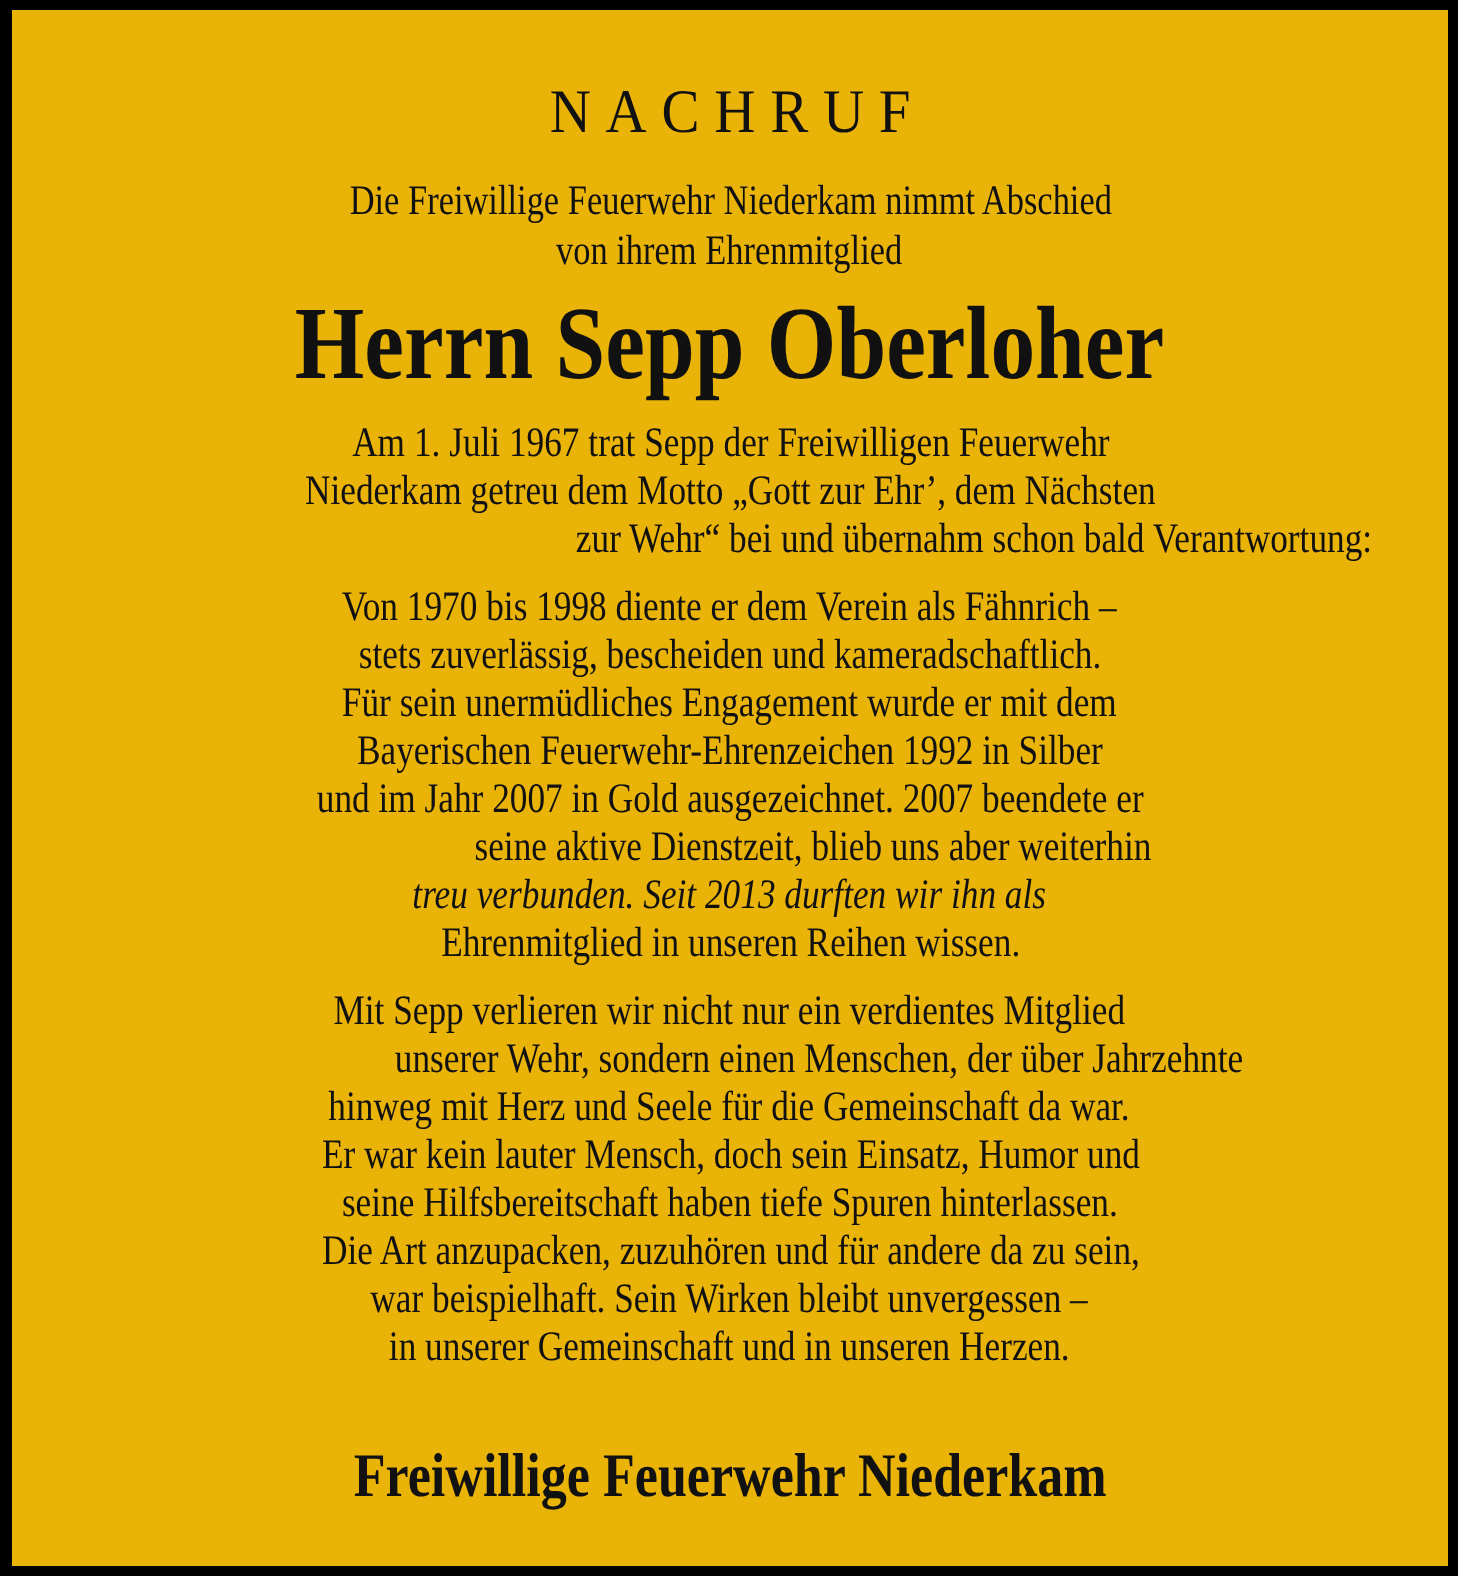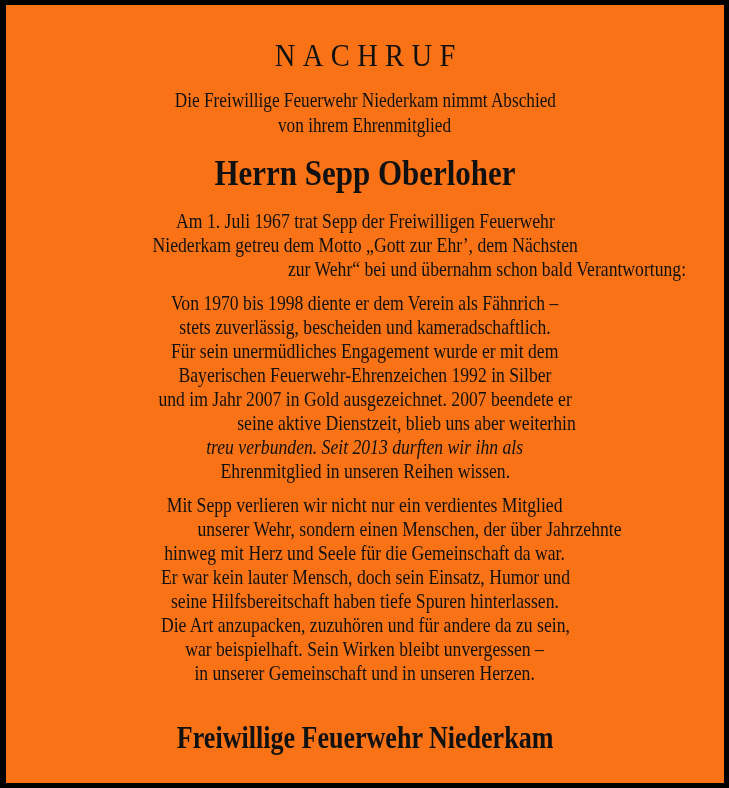--- a/index.html
+++ b/index.html
@@ -12,21 +12,21 @@
       height: 788px;
       overflow: hidden;
       position: relative;
     }
     .frame {
       position: absolute;
       left: 6px;
       top: 5px;
       width: 718px;
       height: 778px;
-      background: #f97316;
+      background: #eab308;
       color: #111;
       font-family: "Liberation Serif", "DejaVu Serif", serif;
     }
     .line {
       position: absolute;
       left: 0;
       width: 718px;
       text-align: center;
       white-space: nowrap;
     }
@@ -42,21 +42,21 @@
       line-height: 34px;
     }
     .heading .cond { transform: scaleX(0.92); padding-left: 8px; }
     .intro {
       font-size: 21px;
       line-height: 24px;
     }
     .intro .cond { transform: scaleX(0.82); }
     .name {
       top: 140px;
-      font-size: 36px;
+      font-size: 52px;
       font-weight: bold;
       line-height: 56px;
     }
     .name .cond { transform: scaleX(0.86); }
     .body-line {
       font-size: 21px;
       line-height: 24px;
     }
     .body-line .cond { transform: scaleX(0.84); }
     .footer {

